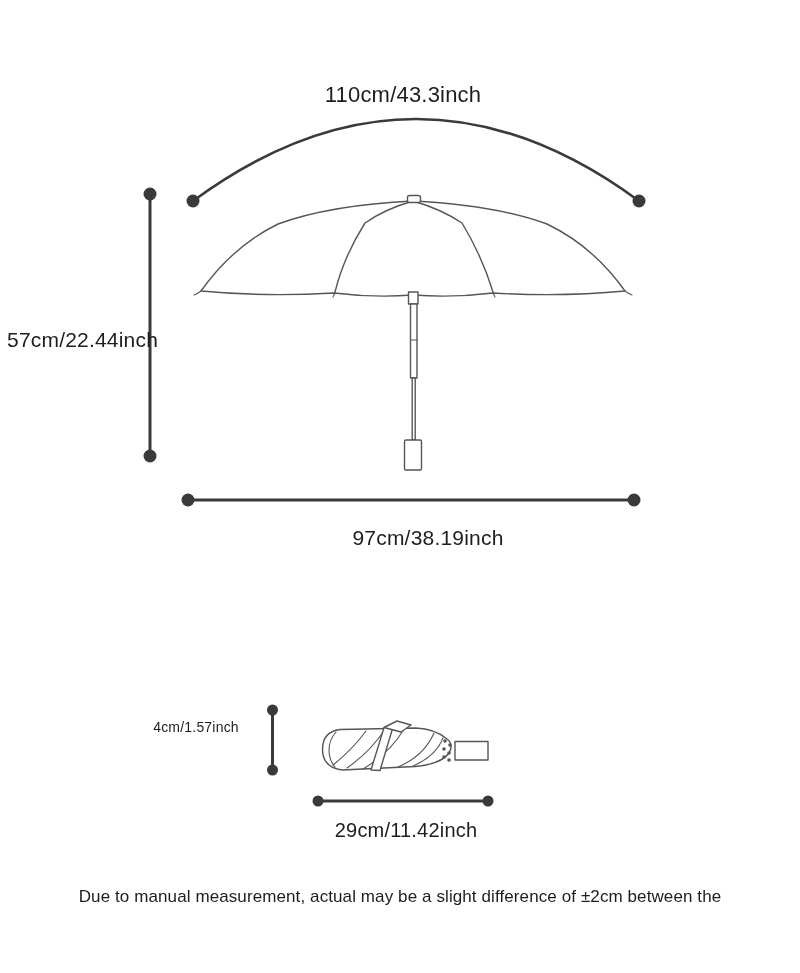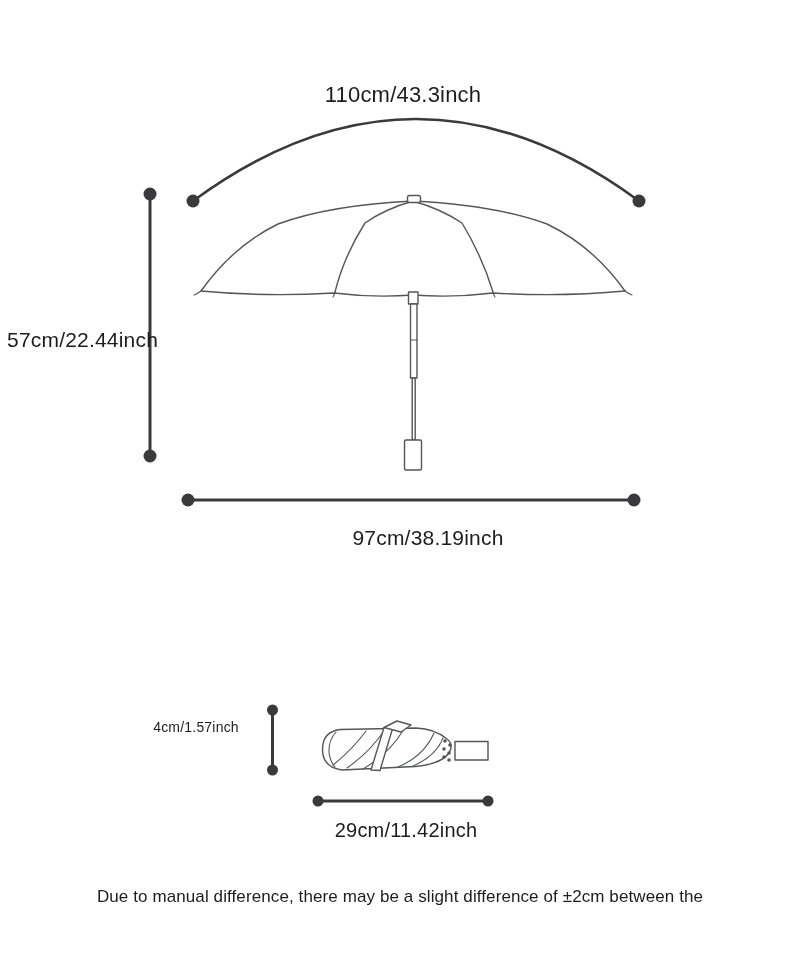--- a/index.html
+++ b/index.html
@@ -165,16 +165,16 @@
 
   <div class="label label-open-height">57cm/22.44inch</div>
 
   <div class="label label-centered label-bottom-width">97cm/38.19inch</div>
 
   <div class="label label-centered label-fold-height">4cm/1.57inch</div>
 
   <div class="label label-centered label-fold-length">29cm/11.42inch</div>
 
   <div class="disclaimer">
-    <div>Due to manual difference, there may be a slight difference of ±2cm between the</div>
+    <div>Due to manual measurement, actual may be a slight difference of ±2cm between the</div>
   </div>
 
 </div>
 
 </body></html>

